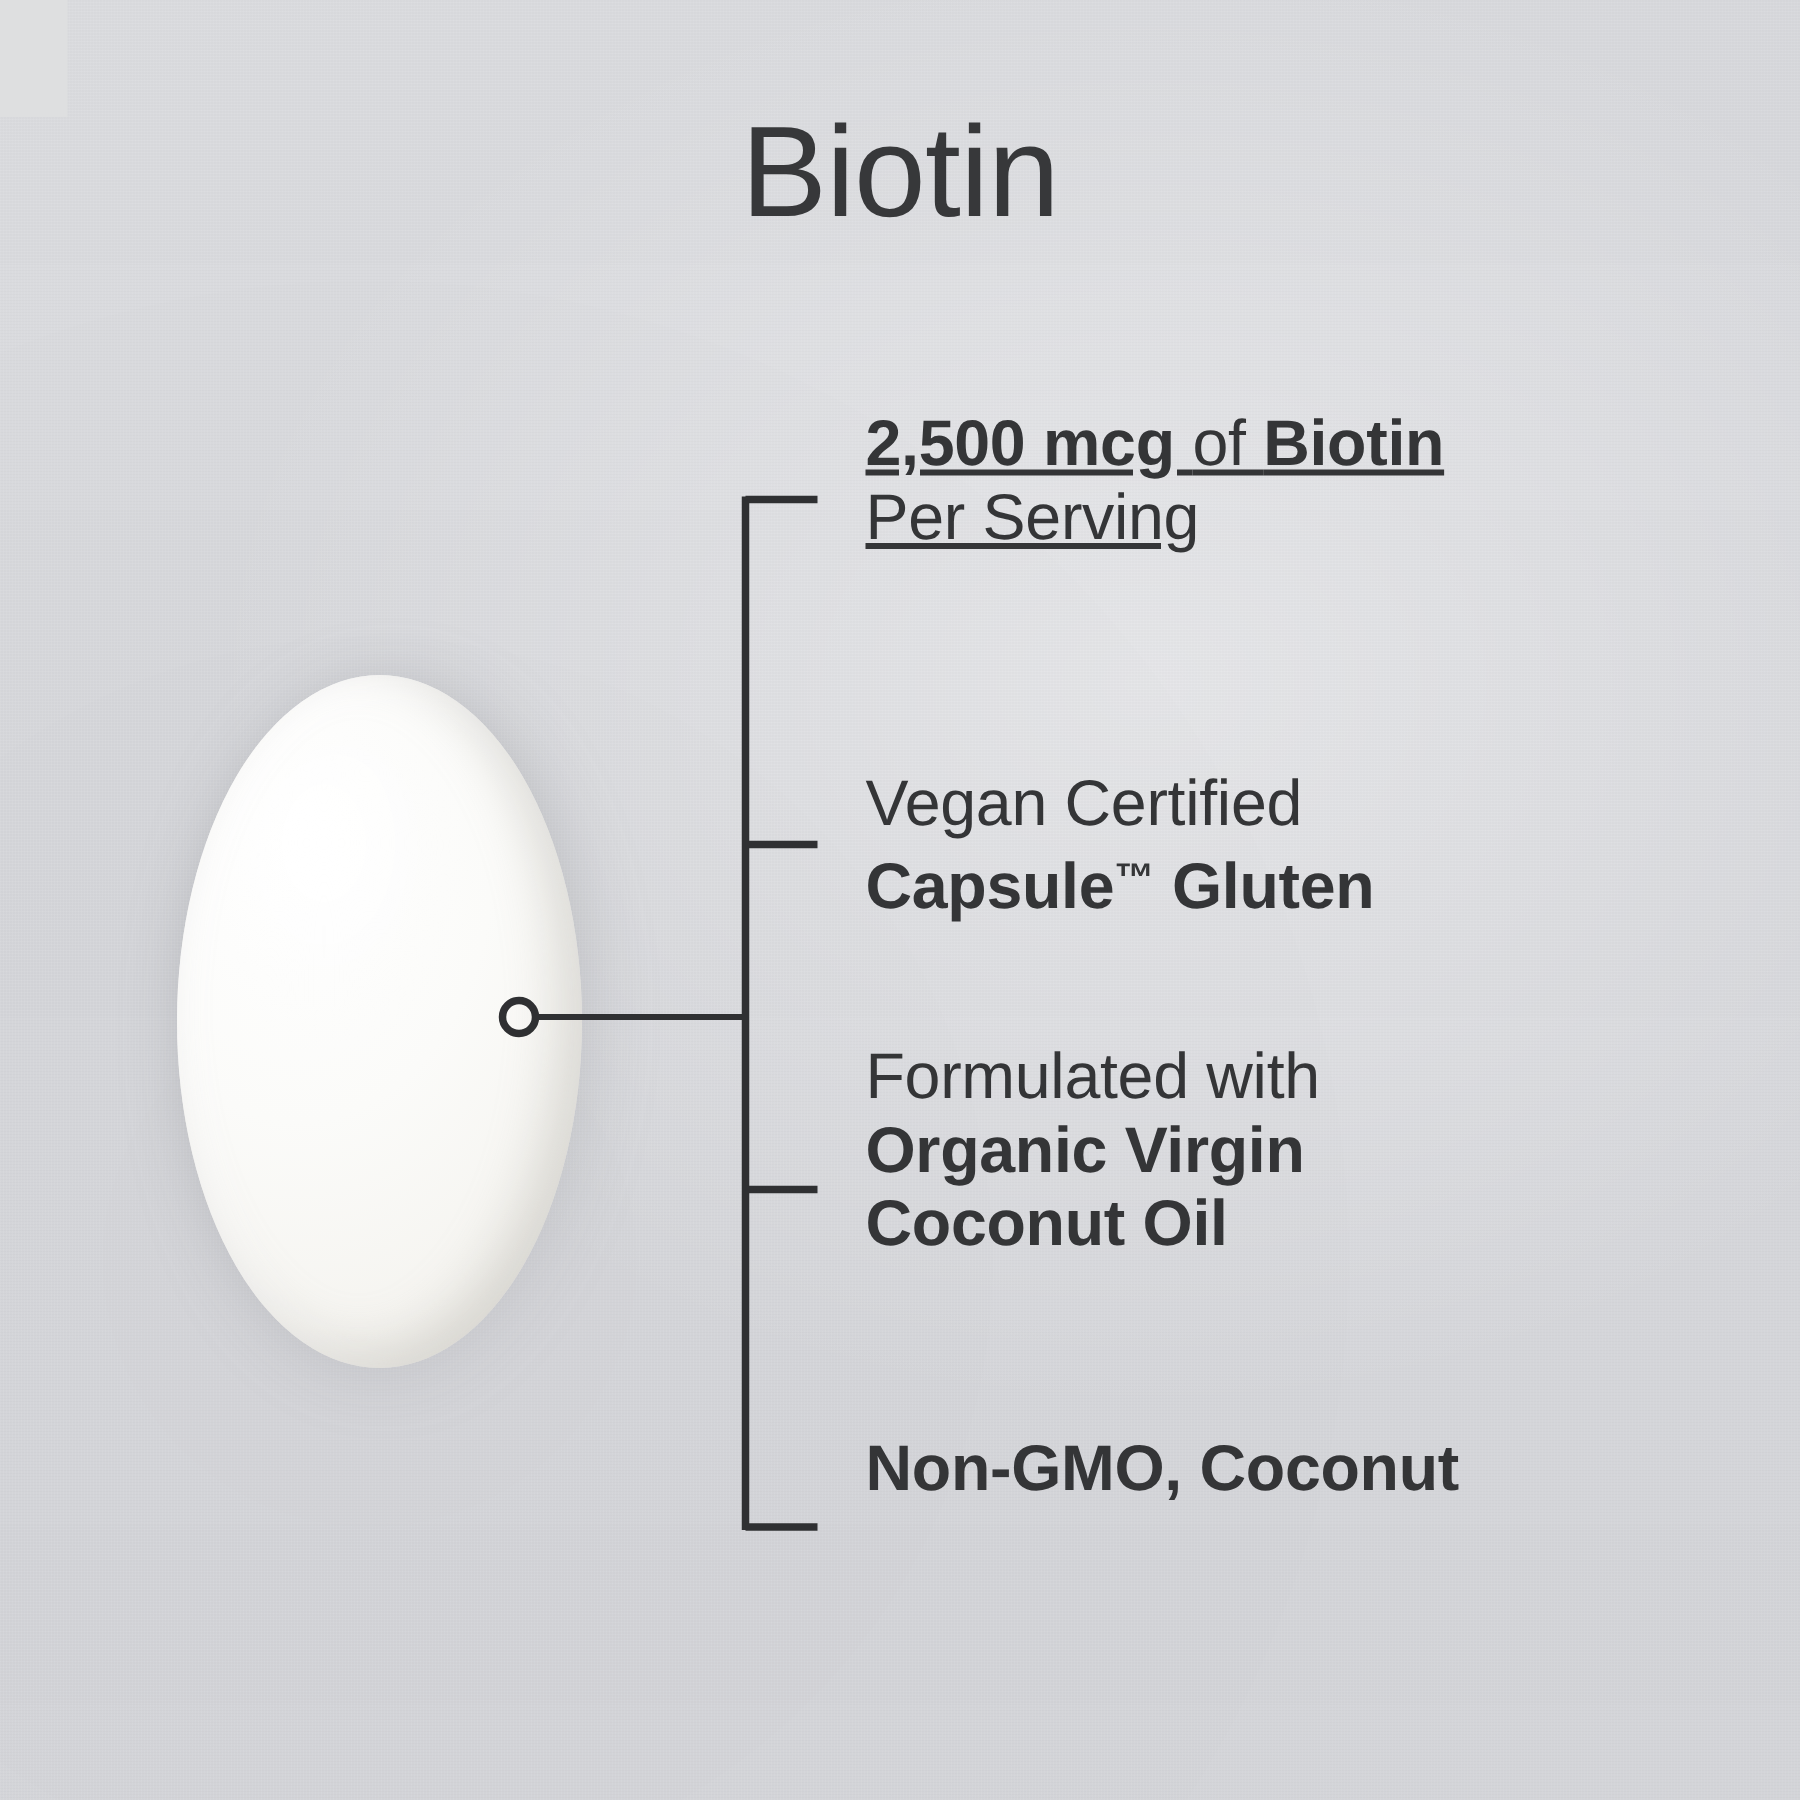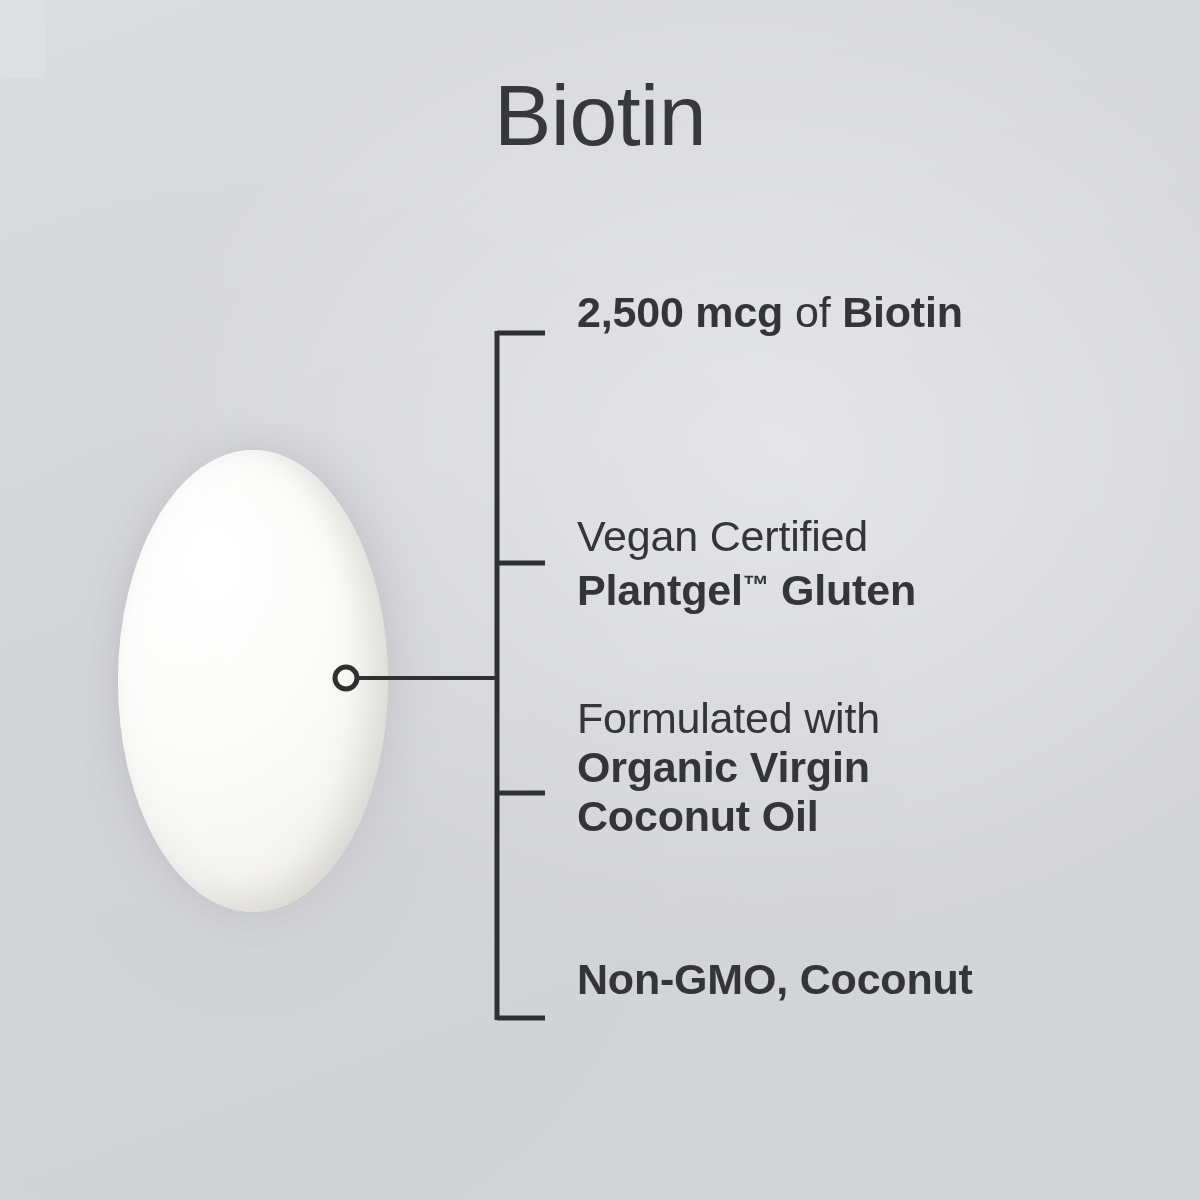--- a/index.html
+++ b/index.html
@@ -118,21 +118,21 @@
     left: 577px;
     width: 530px;
     color: #343537;
     font-size: 43px;
     line-height: 49px;
     letter-spacing: -0.2px;
   }
   .light { font-weight: 400; }
   .bold  { font-weight: 700; }
 
-  #feat-0 { top: 288px; }
+  #feat-0 { top: 272px; text-decoration: underline; }
   #feat-1 { top: 512px; }
   #feat-2 { top: 694px; }
   #feat-3 { top: 955px; }
 
   .tm { font-size: 0.62em; vertical-align: 0.42em; letter-spacing: 0; }
 </style>
 </head>
 <body>
 
 <div id="stage">
@@ -158,24 +158,25 @@
     <line x1="497" y1="331" x2="497" y2="1020" stroke="#2f3032" stroke-width="5"></line>
 
     <line x1="497" y1="333" x2="545" y2="333" stroke="#2f3032" stroke-width="5"></line>
     <line x1="497" y1="563" x2="545" y2="563" stroke="#2f3032" stroke-width="5"></line>
     <line x1="497" y1="793" x2="545" y2="793" stroke="#2f3032" stroke-width="5"></line>
     <line x1="497" y1="1018" x2="545" y2="1018" stroke="#2f3032" stroke-width="5"></line>
   </svg>
 
   <div class="feature" id="feat-0">
       <div><span class="bold">2,500 mcg </span><span class="light">of </span><span class="bold">Biotin</span></div>
+      <div><span class="light">Per Serving</span></div>
     </div>
   <div class="feature" id="feat-1">
       <div><span class="light">Vegan Certified</span></div>
-      <div><span class="bold">Plantgel</span><span class="bold tm">™</span><span class="bold"> Gluten</span></div>
+      <div><span class="bold">Capsule</span><span class="bold tm">™</span><span class="bold"> Gluten</span></div>
     </div>
   <div class="feature" id="feat-2">
       <div><span class="light">Formulated with</span></div>
       <div><span class="bold">Organic Virgin</span></div>
       <div><span class="bold">Coconut Oil</span></div>
     </div>
   <div class="feature" id="feat-3">
       <div><span class="bold">Non-GMO, Coconut</span></div>
     </div>
 

